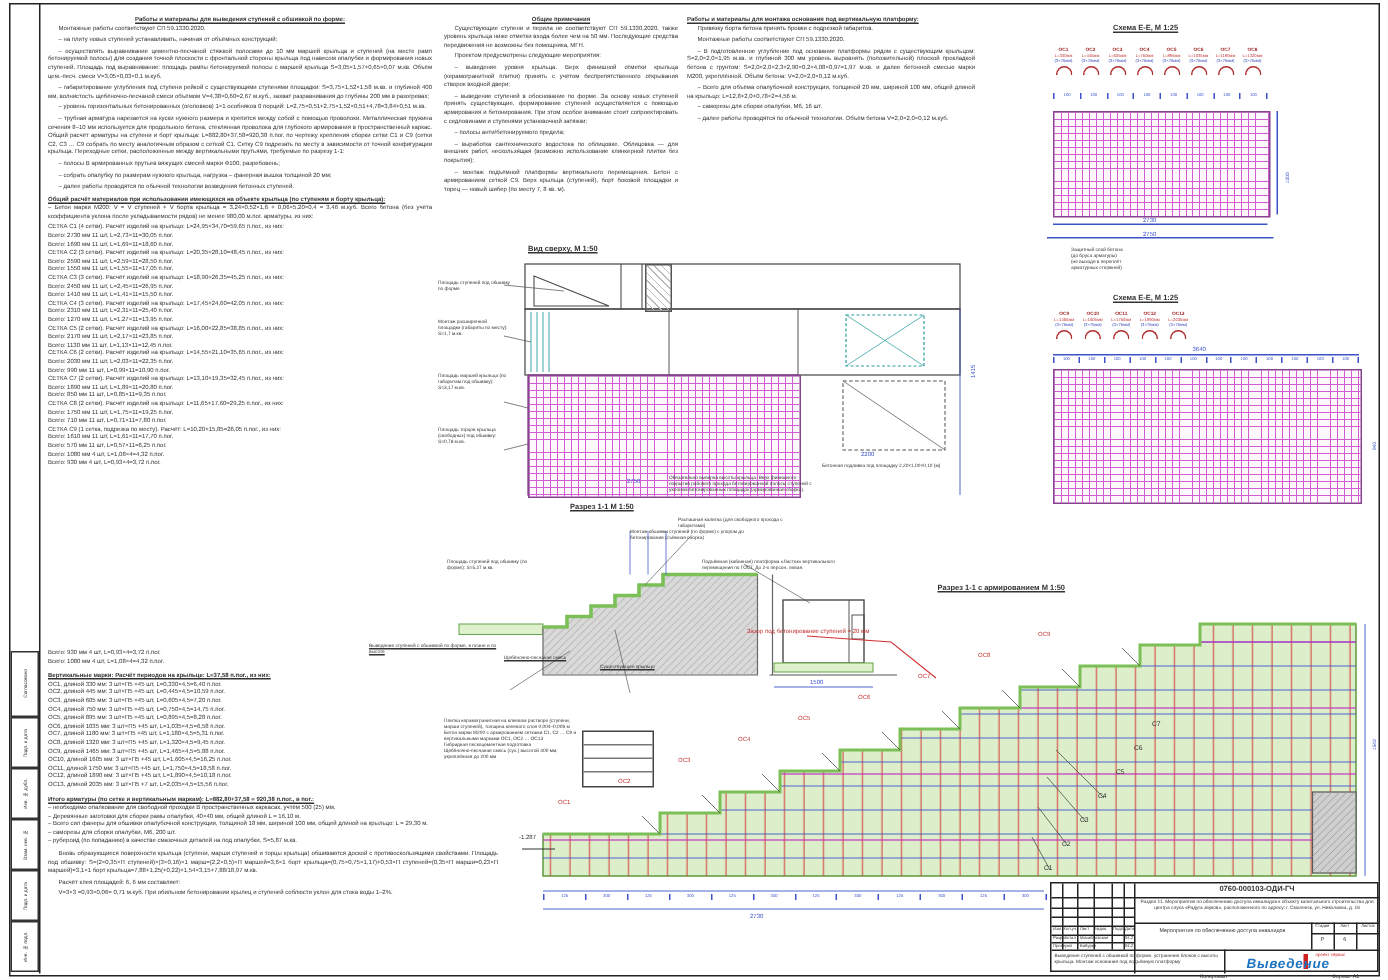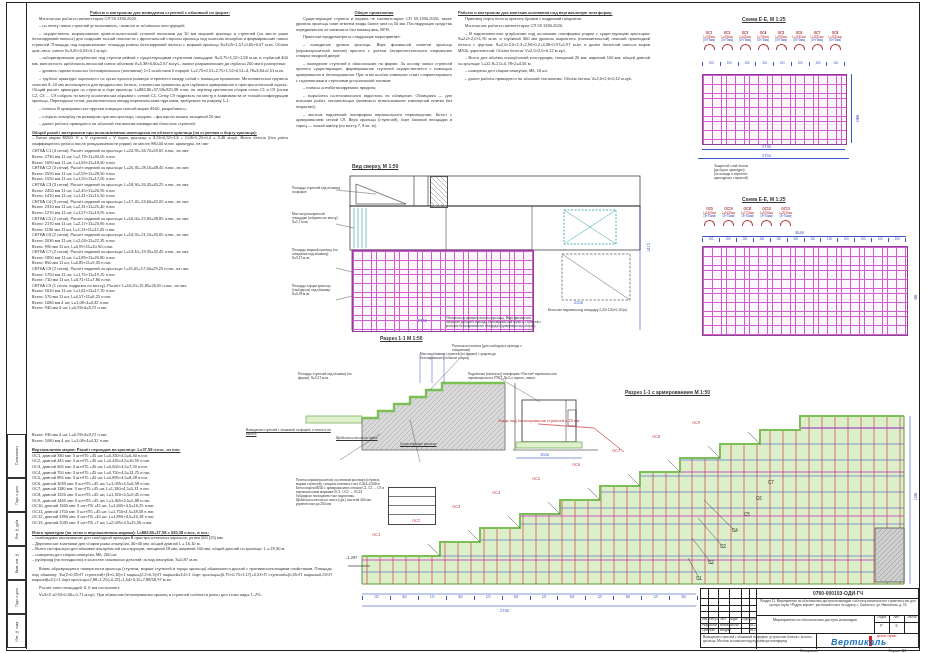--- a/index.html
+++ b/index.html
@@ -507,18 +507,18 @@
     <div class="t f28" style="left:1px;top:35px;">Разработал</div>
     <div class="t f28" style="left:19px;top:35px;">Михайловская</div>
     <div class="t f28" style="left:49px;top:35px;">04.21</div>
     <div class="t f28" style="left:1px;top:40px;">Проверил</div>
     <div class="t f28" style="left:19px;top:40px;">Бабурин</div>
     <div class="t f28" style="left:49px;top:40px;">04.21</div>
     <div class="t f32" style="left:2px;top:46px;width:111px;">Выведение ступеней с обшивкой по форме, устранение блоков с высоты крыльца. Монтаж основания под подъёмную платформу</div>
     <div style="position:absolute;left:116px;top:44px;width:103px;height:16px;">
       <div class="t" style="left:60px;top:1px;font-size:3px;color:#d02020;">проект сервис</div>
       <div style="position:absolute;left:52px;top:3px;width:2.5px;height:10px;background:#d02020;"></div>
-      <div class="t" style="left:14px;top:4px;font-size:9px;font-weight:bold;font-style:italic;color:#1f74c0;letter-spacing:0.5px;">Вертикаль</div>
+      <div class="t" style="left:14px;top:4px;font-size:9px;font-weight:bold;font-style:italic;color:#1f74c0;letter-spacing:0.5px;">Выведение</div>
     </div>
   </div>
   <div class="t f36" style="left:800px;top:648.5px;">Копировал</div>
   <div class="t f36" style="left:888px;top:648.5px;">Формат А1</div>
 </div>
 
 </body></html>

